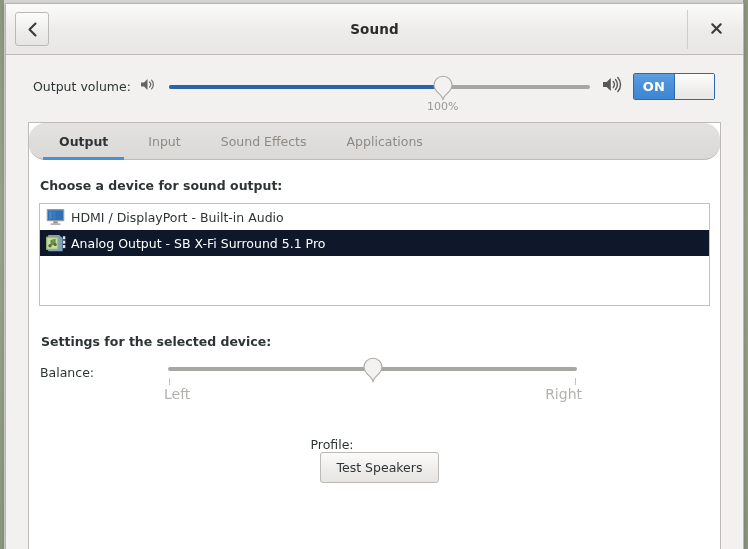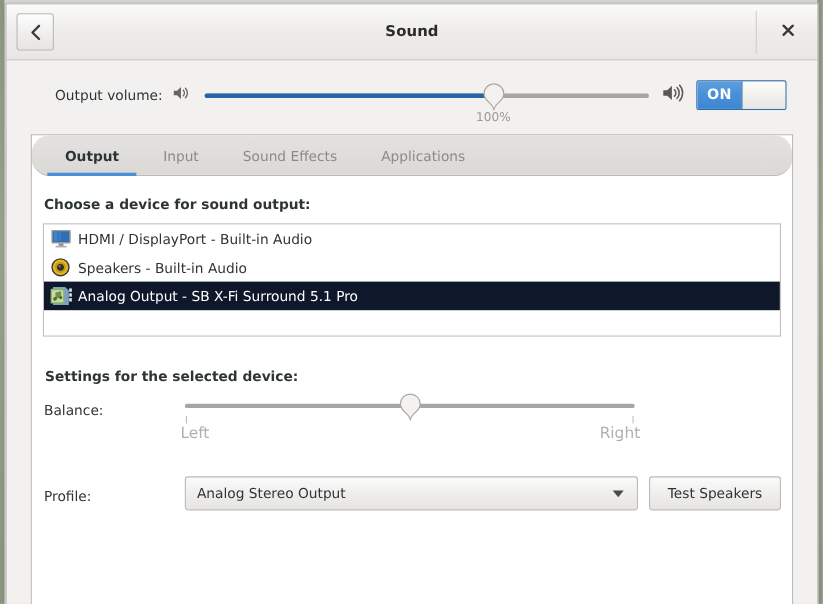--- a/index.html
+++ b/index.html
@@ -99,21 +99,21 @@
     color: #3a3a3a;
     font-size: 14px;
     font-weight: bold;
     line-height: 1;
   }
 
   
   .volume-row {
     position: relative;
     height: 63px;
-    padding-left: 44px;
+    padding-left: 27px;
     padding-right: 28px;
     display: flex;
     align-items: center;
     background: #f2f1f0;
   }
   .volume-label {
     font-size: 12.5px;
     color: #2e3436;
     margin-right: 9px;
     white-space: nowrap;
@@ -331,20 +331,21 @@
     color: #b3b1ad;
   }
   .bal-endlabel.left  { left: -4px; }
   .bal-endlabel.right { right: -5px; }
 
   
   .profile-row {
     display: flex;
     align-items: center;
     margin-top: 26px;
+    flex-direction: column;
   }
   .combo {
     position: relative;
     flex: none;
     width: 412px;
     height: 31px;
     background: linear-gradient(to bottom, #fbfbfa 0%, #eeedeb 55%, #e6e5e2 100%);
     border: 1px solid #bcb9b6;
     border-radius: 3px;
     display: flex;
@@ -481,32 +482,20 @@
               <rect x="2" y="2.3" width="15" height="9.7" fill="#2f6fb5"></rect>
               <rect x="3" y="3.2" width="3.2" height="8" fill="#4a8ad0" opacity=".75"></rect>
               <rect x="7.2" y="3.2" width="2.2" height="8" fill="#4a8ad0" opacity=".5"></rect>
               <rect x="7.3" y="13.3" width="4.4" height="2.3" fill="#8f8f8f"></rect>
               <rect x="4.4" y="15.3" width="10.2" height="1.8" rx=".8" fill="#b3b3b3"></rect>
             </svg>
           </span>
           <span class="device-name">HDMI / DisplayPort - Built-in Audio</span>
         </div>
 
-        <div class="device-row">
-          <span class="device-icon">
-            <svg width="18" height="18" viewBox="0 0 18 18">
-              <circle cx="9" cy="9" r="8.3" fill="#3b3b3b"></circle>
-              <circle cx="9" cy="9" r="7" fill="#e8b820"></circle>
-              <circle cx="9" cy="9" r="5.1" fill="#c99a10"></circle>
-              <circle cx="9" cy="9" r="3.1" fill="#2f2f2f"></circle>
-              <circle cx="8.2" cy="8" r="1.1" fill="#6a6a6a"></circle>
-            </svg>
-          </span>
-          <span class="device-name">Speakers - Built-in Audio</span>
-        </div>
 
         <div class="device-row selected">
           <span class="device-icon">
             <svg width="21" height="18" viewBox="0 0 21 18">
               <path d="M3.2 0.9 H14.2 L17.6 4.2 V17.2 H3.2 Z" fill="#7d9fc4"></path>
               <rect x="1" y="2.6" width="12.6" height="13.4" rx=".8" fill="#8fb36b"></rect>
               <rect x="2.2" y="3.8" width="10.2" height="11" rx=".6" fill="#c9dc9c"></rect>
               <path d="M5.4 6 L10.6 4.8 V10.4 L5.4 11.6 Z" fill="#6f8f4c"></path>
               <circle cx="5" cy="11.7" r="1.7" fill="#4f6c33"></circle>
               <circle cx="10.2" cy="10.5" r="1.5" fill="#4f6c33"></circle>
@@ -537,24 +526,20 @@
             <div class="bal-mark left"></div>
             <div class="bal-mark right"></div>
             <div class="bal-endlabel left">Left</div>
             <div class="bal-endlabel right">Right</div>
           </div>
         </div>
 
         <div class="profile-row">
           <div class="field-label">Profile:</div>
 
-          <div class="combo">
-            <span>Analog Stereo Output</span>
-            <span class="combo-arrow"></span>
-          </div>
 
           <button class="test-button">Test Speakers</button>
         </div>
 
       </div>
     </div>
   </div>
 </div>
 
 </body></html>

